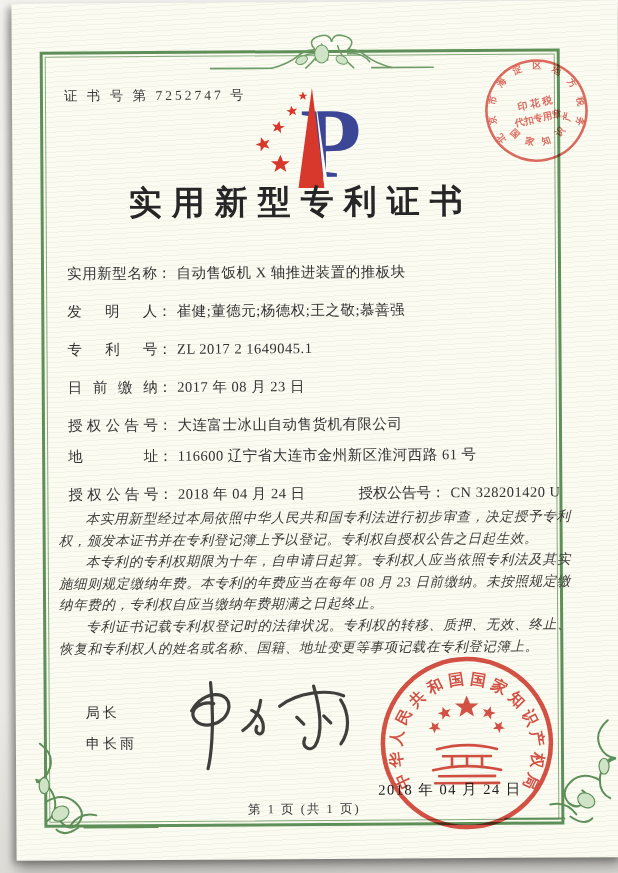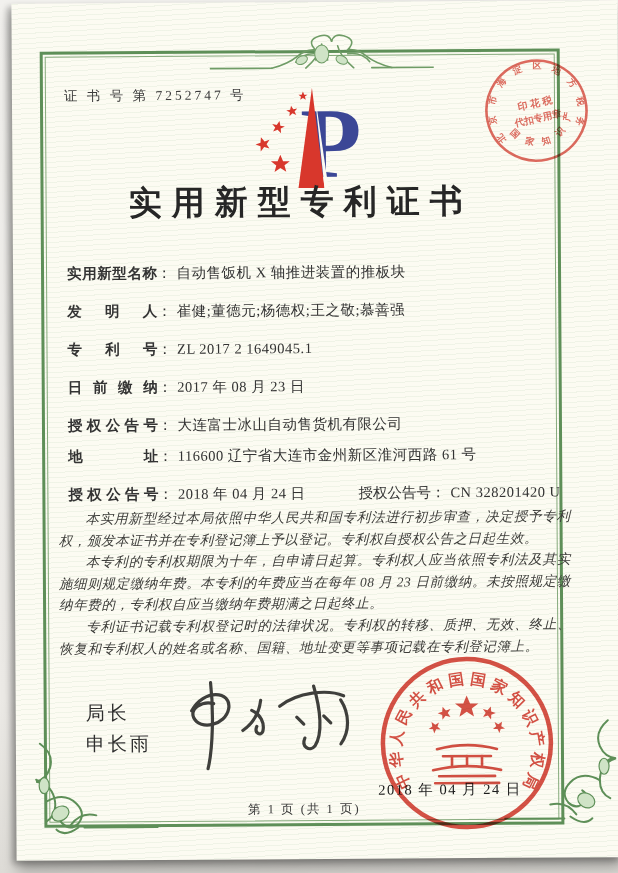--- a/index.html
+++ b/index.html
@@ -31,31 +31,31 @@
   }
   .logo { position:absolute; left:228px; top:82px; }
   .title {
     position:absolute; left:28px; top:178px; width:520px;
     text-align:center; font-size:33px; font-weight:bold;
     letter-spacing:10px; color:#262626; white-space:nowrap;
   }
   .row { position:absolute; left:54px; font-size:14.5px; color:#333; white-space:nowrap; }
   .lbl {
     display:inline-block; width:90px;
-    text-align:justify; text-align-last:justify;font-weight:bold; -moz-text-align-last:justify;
+    text-align:justify; text-align-last:justify; -moz-text-align-last:justify;
   }
   .colon { display:inline-block; margin-right:5px; }
   .val { letter-spacing:0.5px; }
   .grant { position:absolute; left:290px; top:0; }
   .paras { position:absolute; left:44px; top:505px; width:512px; }
   .para {
     font-size:13.5px; line-height:21.6px; color:#3d3d3a;
     font-style:italic; text-indent:2em; text-align:justify; letter-spacing:0.6px;
   }
-  .signer { position:absolute; left:70px; top:694px; font-size:19px; letter-spacing:3px; color:#2e2e2e; line-height:31px; }
+  .signer { position:absolute; left:70px; top:694px; font-size:14px; letter-spacing:3px; color:#2e2e2e; line-height:31px; }
   .signature { position:absolute; left:148px; top:668px; }
   .seal-date {
     position:absolute; left:362px; top:779px;
     font-size:14.5px; letter-spacing:1.5px; color:#1b1b1b; z-index:2; white-space:nowrap;
   }
   .office-seal { position:absolute; left:361px; top:650px; mix-blend-mode:multiply; z-index:3; }
   .tax-stamp  { position:absolute; left:464px; top:48px; mix-blend-mode:multiply; transform:rotate(-12deg); z-index:3; }
   .footer {
     position:absolute; left:28px; top:799px; width:520px; text-align:center;
     font-size:12.5px; letter-spacing:2px; color:#3a3a3a;

